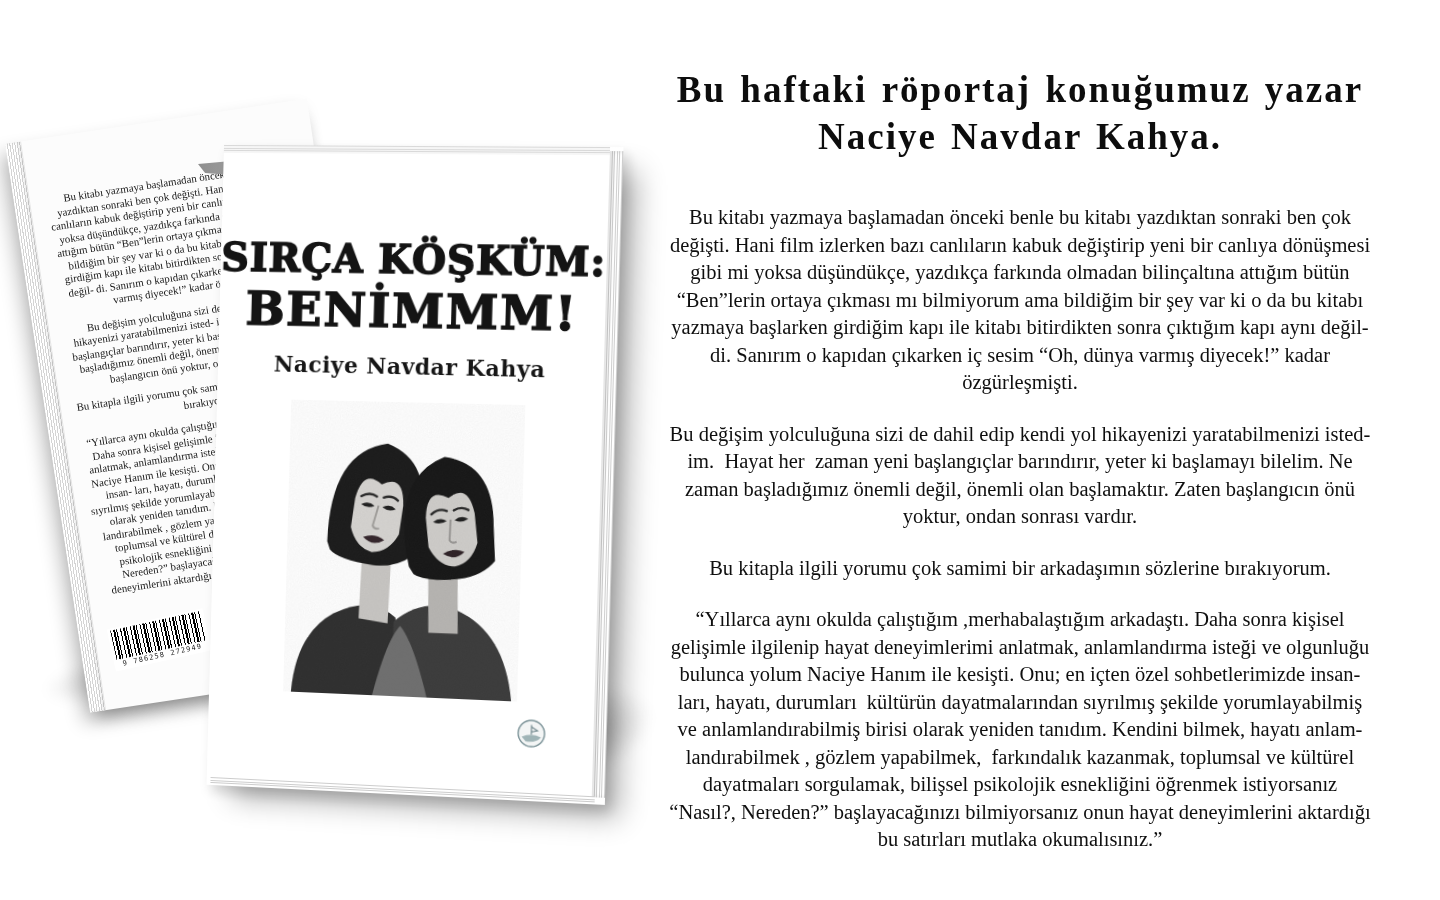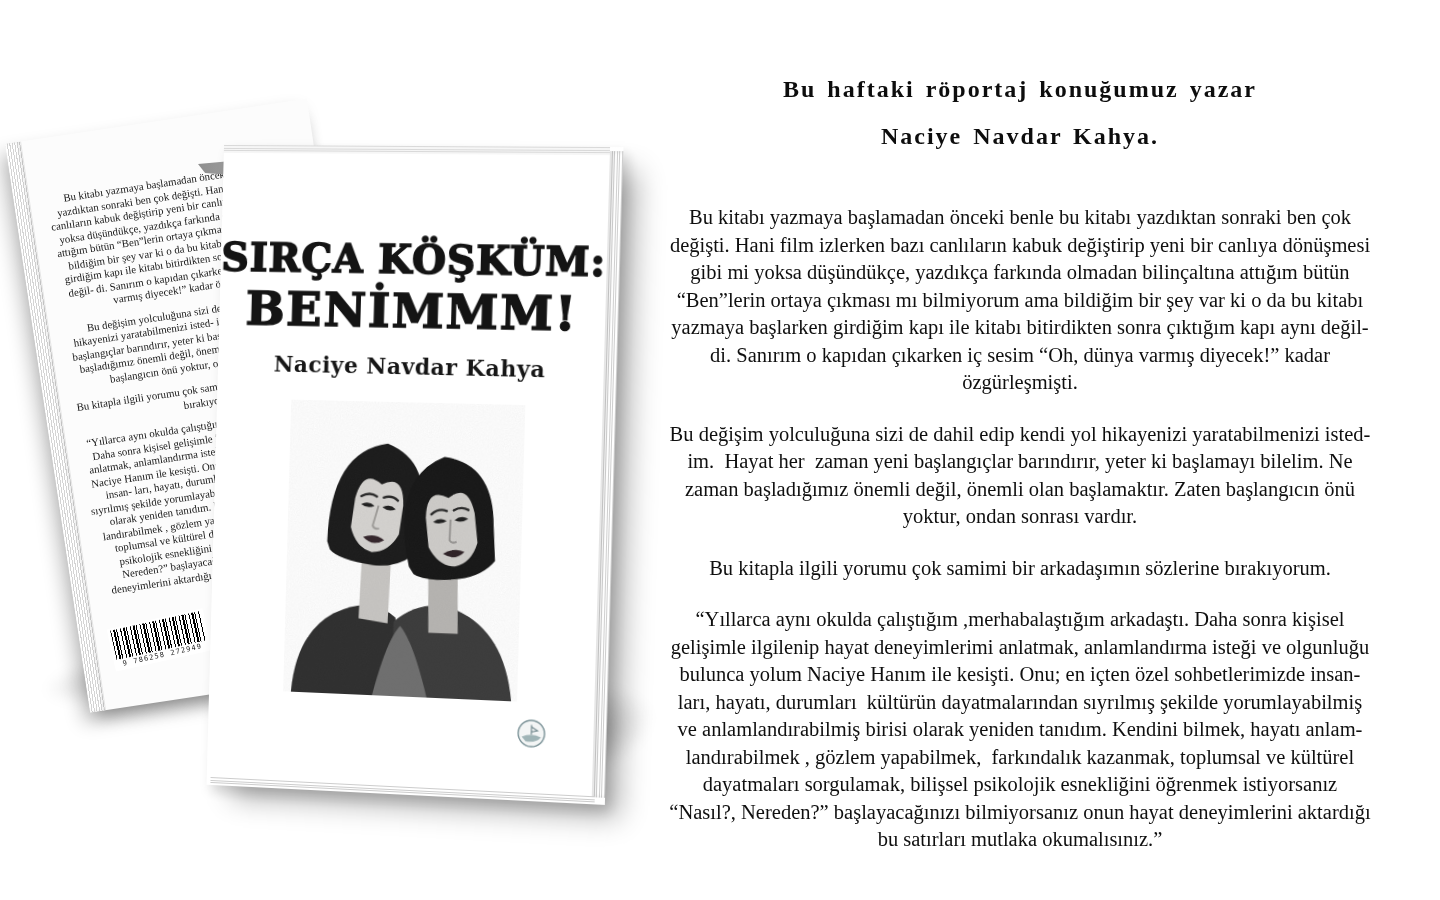--- a/index.html
+++ b/index.html
@@ -67,21 +67,21 @@
     text-align:center;line-height:1.2;-webkit-text-stroke:1.6px #141414;}
   .bt1{font-size:39px;letter-spacing:1px;}
   .bt2{font-size:47px;letter-spacing:2px;}
   .book-author{margin-top:14px;font-family:"DejaVu Serif",serif;font-weight:bold;
     font-size:22px;letter-spacing:.5px;color:#161616;}
   .illustration{margin-top:20px;width:235px;height:300px;}
   .pub-logo{position:absolute;right:46px;bottom:44px;width:30px;height:30px;}
 
   
   .article{position:absolute;left:628px;top:66px;width:784px;text-align:center;}
-  .article-heading{margin:0 0 44px 0;font-weight:bold;font-size:24px;line-height:47px;
+  .article-heading{margin:0 0 44px 0;font-weight:bold;font-size:37px;line-height:47px;
     letter-spacing:2px;word-spacing:3px;white-space:pre-line;color:#0d0d0d;}
   .para{margin:0 0 24px 0;font-size:20.5px;line-height:27.5px;white-space:pre-wrap;color:#0f0f0f;}
   .para:last-child{margin-bottom:0;}
 </style>
 </head>
 <body>
 
 <div class="scene">
 
   <div class="floor-shadow fs-back"></div>

